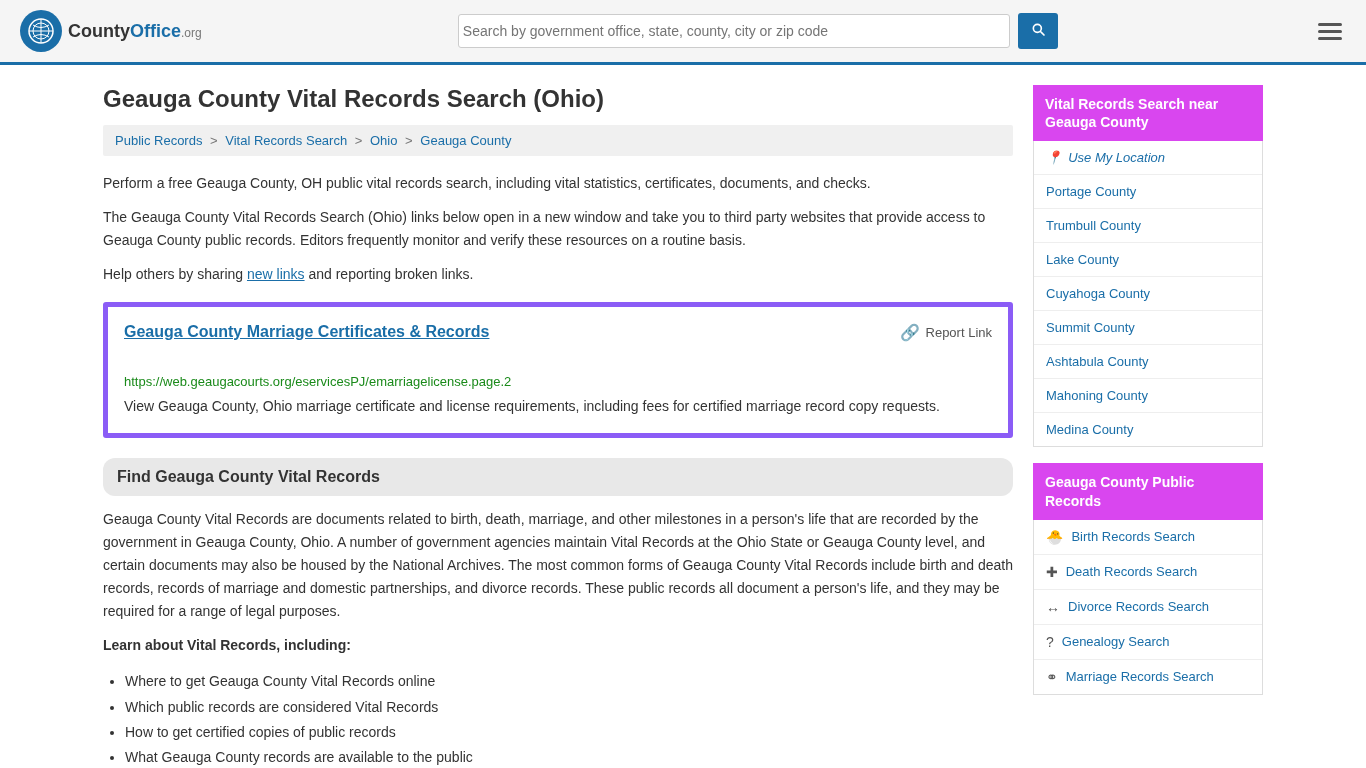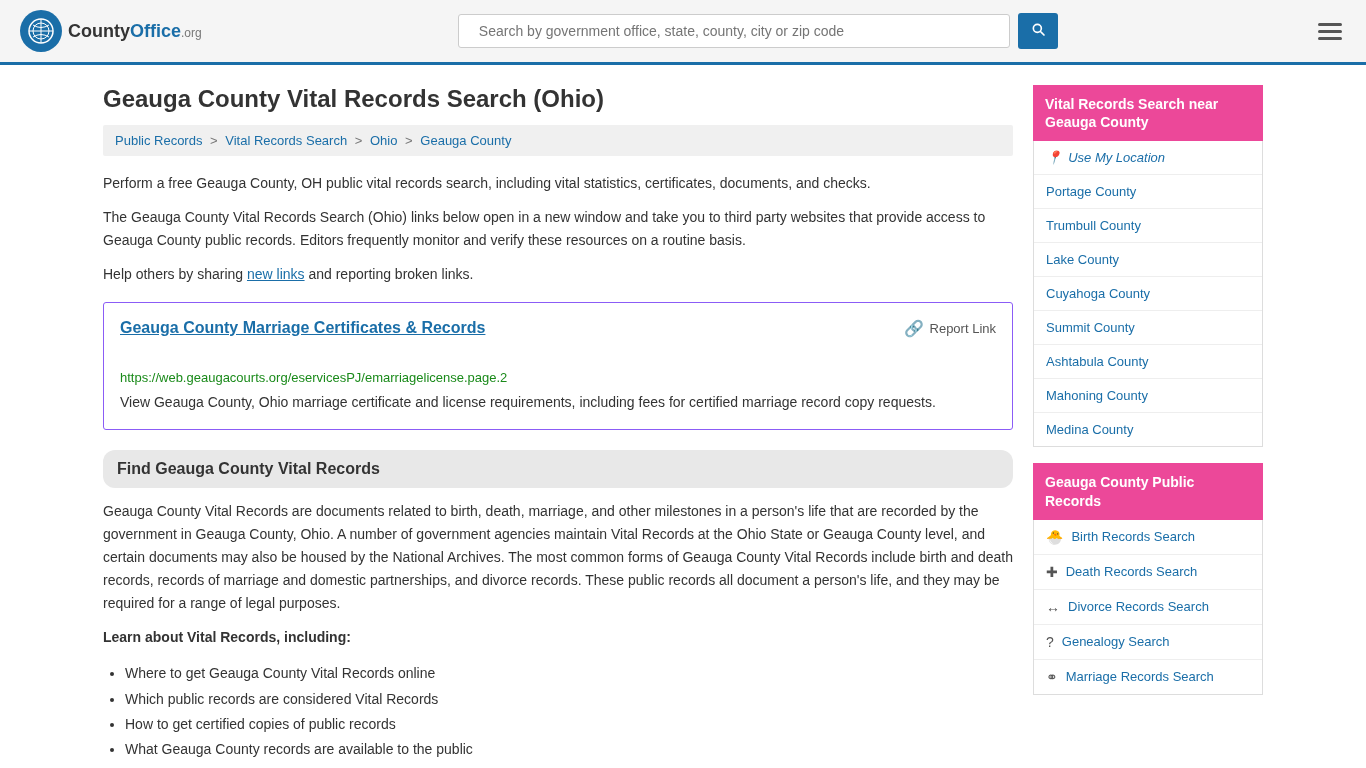--- a/index.html
+++ b/index.html
@@ -35,21 +35,21 @@
     #search-area {
       display: flex;
       align-items: center;
       gap: 8px;
       flex: 1;
       max-width: 600px;
       margin: 0 30px;
     }
     #search-input {
       flex: 1;
-      padding: 8px 20px;
+      padding: 8px 4px;
       border: 1px solid #ccc;
       border-radius: 3px;
       font-size: 14px;
       color: #999;
     }
     #search-button {
       background: #1a6ea8;
       border: none;
       border-radius: 3px;
       padding: 8px 12px;
@@ -113,21 +113,21 @@
     
     .desc-para {
       margin-bottom: 12px;
       line-height: 1.6;
       color: #333;
     }
     .desc-para a { color: #1a6ea8; text-decoration: underline; }
 
     
     #record-card {
-      border: 1px solid #8b5cf6;
+      border: 5px solid #8b5cf6;
       border-radius: 3px;
       padding: 16px;
       margin: 16px 0;
       background: #fff;
     }
     #record-title {
       font-size: 16px;
       font-weight: bold;
       color: #1a6ea8;
       text-decoration: underline;
@@ -189,21 +189,21 @@
     
     #sidebar {
       width: 230px;
       flex-shrink: 0;
     }
 
     .sidebar-section {
       margin-bottom: 16px;
     }
     .sidebar-section-title {
-      background: #ec4899;
+      background: #d946ef;
       color: white;
       padding: 10px 12px;
       font-size: 14px;
       font-weight: bold;
       line-height: 1.3;
     }
     .sidebar-links {
       border: 1px solid #ddd;
       border-top: none;
     }

